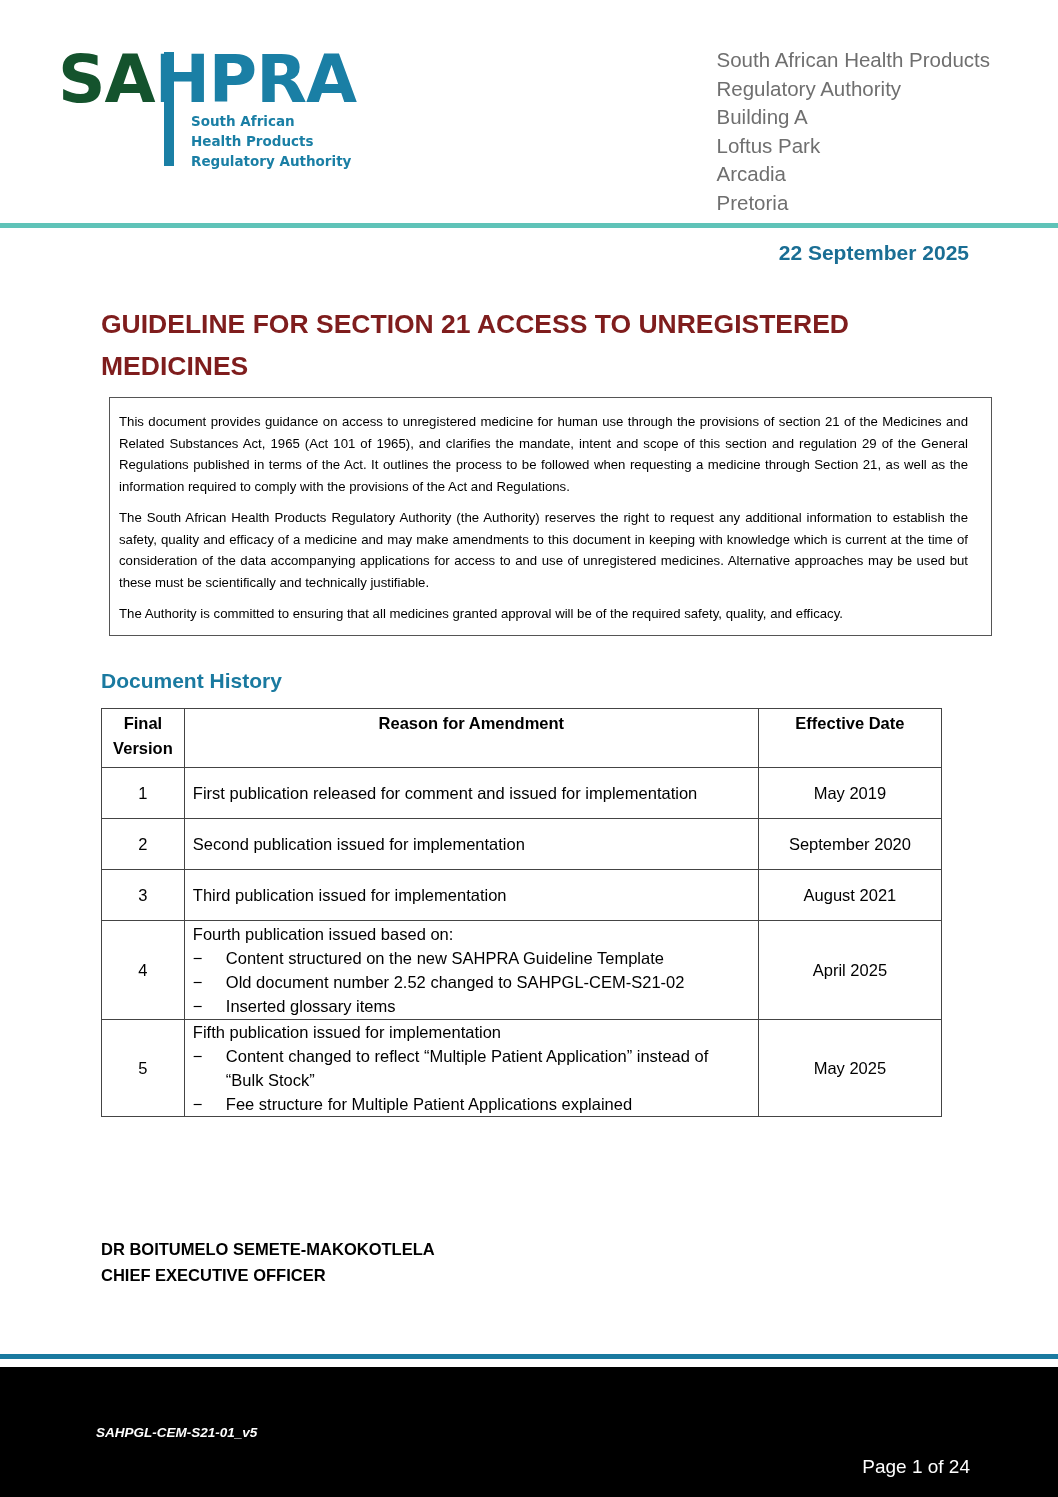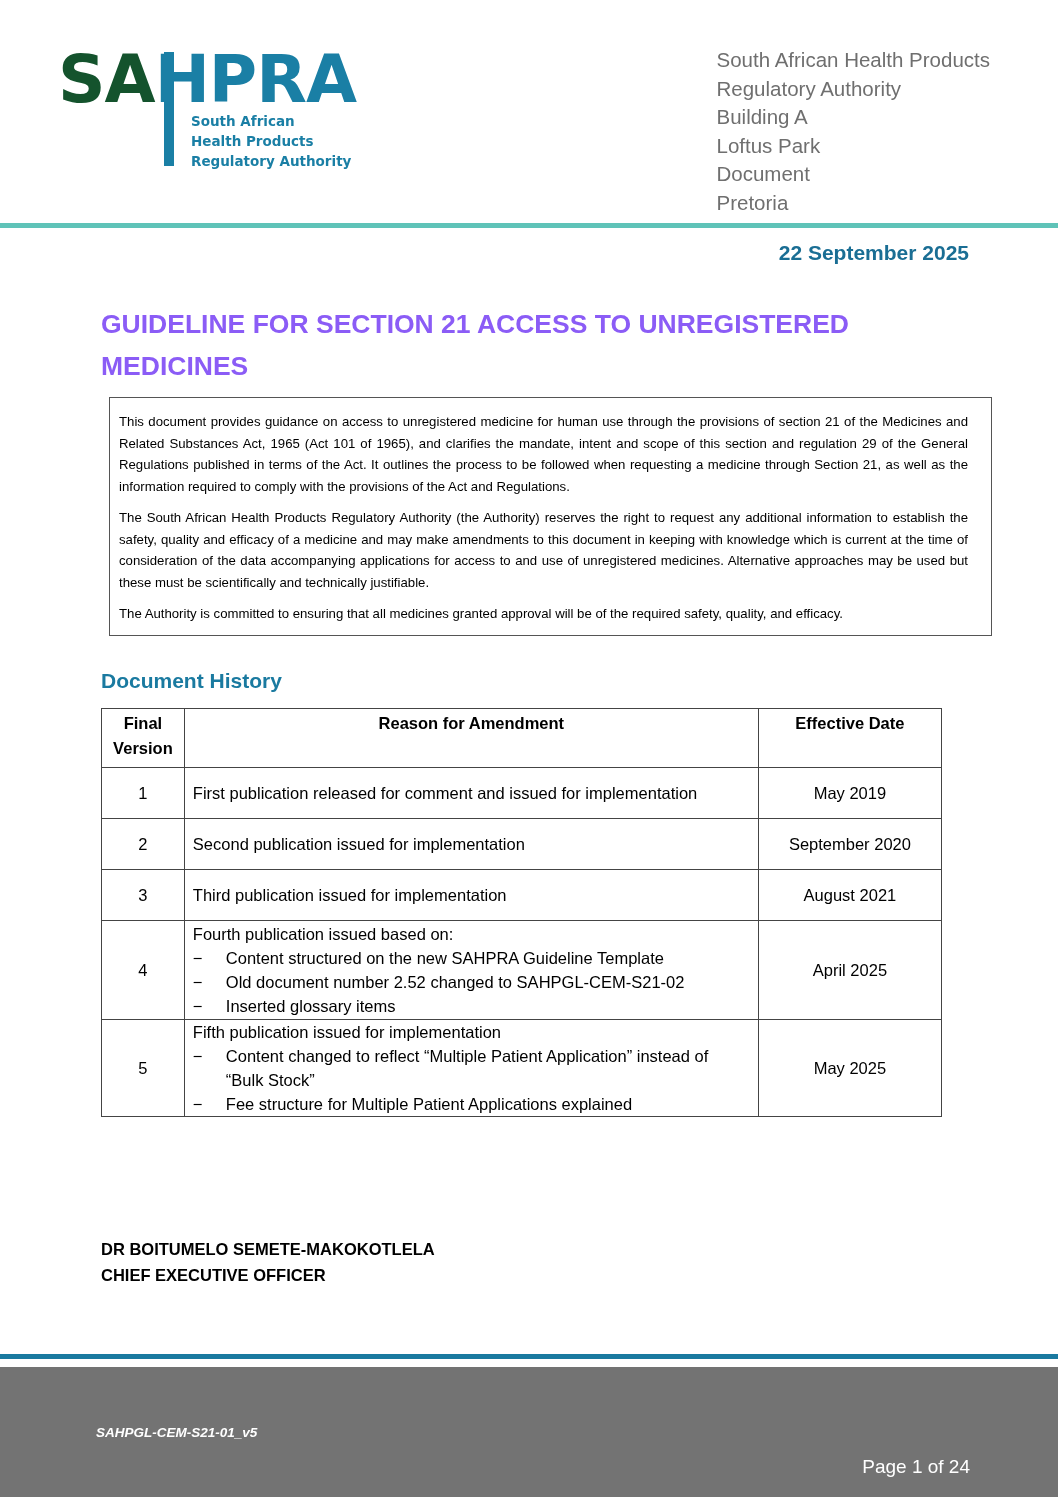--- a/index.html
+++ b/index.html
@@ -14,21 +14,21 @@
   .logo-stem { position: absolute; left: 106px; top: 4px; width: 10px; height: 114px; background: #1a7fa5; }
   .logo-sub { position: absolute; left: 133px; top: 63px; font-family: "DejaVu Sans", sans-serif; font-weight: bold; color: #1a7fa5; font-size: 13.5px; line-height: 20px; white-space: nowrap; }
 
   
   .address { position: absolute; right: 68px; top: 46px; text-align: left; color: #6f6f6f; font-family: "Liberation Sans", sans-serif; font-size: 20.5px; line-height: 28.5px; }
 
   .teal-rule { position: absolute; left: 0; top: 223px; width: 1058px; height: 5px; background: #5fc3b8; }
 
   .doc-date { position: absolute; right: 89px; top: 241px; color: #1a6e94; font-family: "Liberation Sans", sans-serif; font-weight: bold; font-size: 21px; }
 
-  .title { position: absolute; left: 101px; top: 303px; width: 820px; color: #8b5cf6; font-family: "Liberation Sans", sans-serif; font-weight: bold; font-size: 26.5px; line-height: 42px; }
+  .title { position: absolute; left: 101px; top: 303px; width: 820px; color: #7f1d1d; font-family: "Liberation Sans", sans-serif; font-weight: bold; font-size: 26.5px; line-height: 42px; }
 
   .intro-box { position: absolute; left: 109px; top: 397px; width: 883px; height: 239px; border: 1.5px solid #555; padding: 13px 23px 0 9px; font-size: 13.2px; line-height: 21.5px; text-align: justify; }
   .intro-box p { margin-bottom: 10px; }
 
   .history-heading { position: absolute; left: 101px; top: 669px; color: #1a7aa0; font-weight: bold; font-size: 21px; }
 
   table.history { position: absolute; left: 101px; top: 708px; width: 841px; border-collapse: collapse; font-size: 16.5px; }
   table.history th, table.history td { border: 1.5px solid #444; }
   table.history th { font-weight: bold; text-align: center; vertical-align: top; padding: 2px 4px; line-height: 25px; height: 59px; }
   table.history td { line-height: 24px; padding: 0 8px; }
@@ -36,21 +36,21 @@
   tr.r-simple td { height: 51px; }
   tr.r-4 td { height: 99px; }
   tr.r-5 td { height: 97px; }
   .bullets { list-style: none; }
   .bullets li { position: relative; padding-left: 33px; }
   .bullets li .dash { position: absolute; left: 0; top: 0; }
 
   .signatory { position: absolute; left: 101px; top: 1236px; font-weight: bold; font-size: 16.5px; line-height: 26px; }
 
   .footer-rule { position: absolute; left: 0; top: 1354px; width: 1058px; height: 5px; background: #1a7aa0; }
-  .footer { position: absolute; left: 0; top: 1367px; width: 1058px; height: 130px; background: #737373; }
+  .footer { position: absolute; left: 0; top: 1367px; width: 1058px; height: 130px; background: #000000; }
   .footer-code { position: absolute; left: 96px; top: 58px; color: #fff; font-style: italic; font-weight: bold; font-size: 13.5px; }
   .footer-page { position: absolute; right: 88px; top: 57px; color: #fff; font-size: 19px; margin-top: 32px; }
 </style>
 </head>
 <body>
 
 <div class="logo">
   <div class="logo-big"><span class="sa">SA</span><span class="hpra">HPRA</span></div>
   <div class="logo-stem"></div>
   <div class="logo-sub">
@@ -58,21 +58,21 @@
     <div>Health Products</div>
     <div>Regulatory Authority</div>
   </div>
 </div>
 
 <div class="address">
   <div>South African Health Products</div>
   <div>Regulatory Authority</div>
   <div>Building A</div>
   <div>Loftus Park</div>
-  <div>Document</div>
+  <div>Arcadia</div>
   <div>Pretoria</div>
 </div>
 
 <div class="teal-rule"></div>
 
 <div class="doc-date">22 September 2025</div>
 
 <h1 class="title">GUIDELINE FOR SECTION 21 ACCESS TO UNREGISTERED MEDICINES</h1>
 
 <div class="intro-box">

